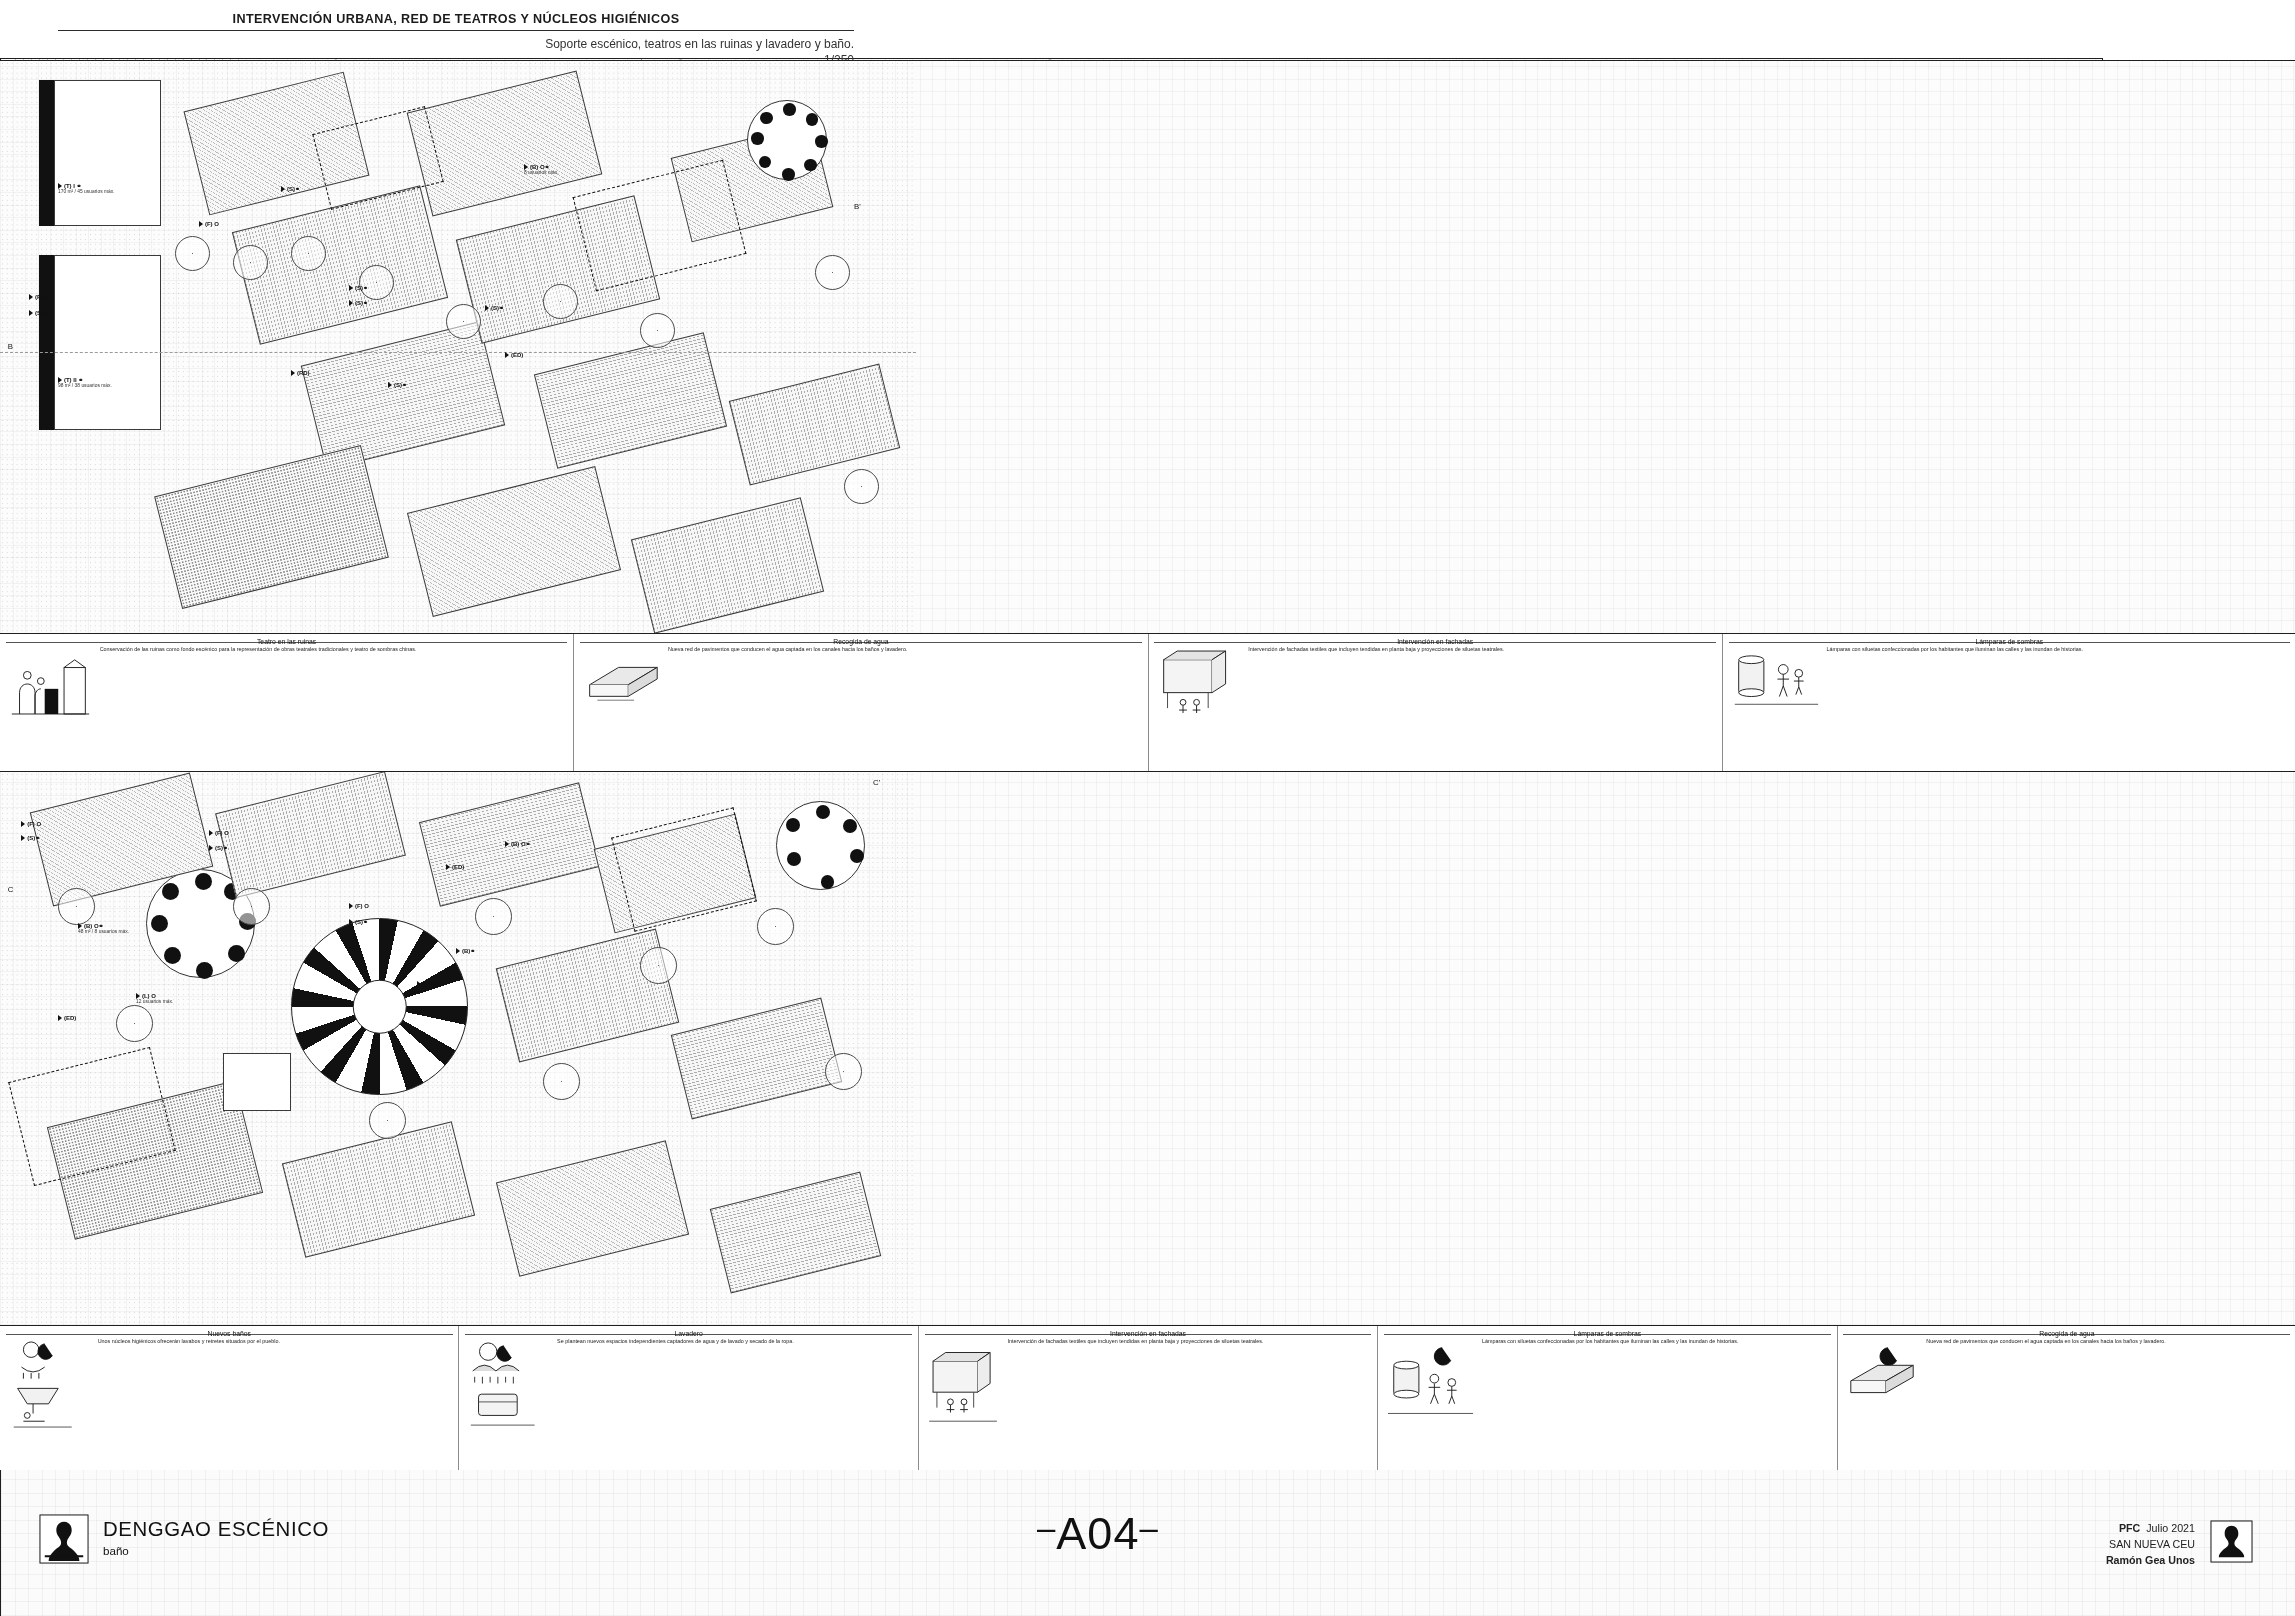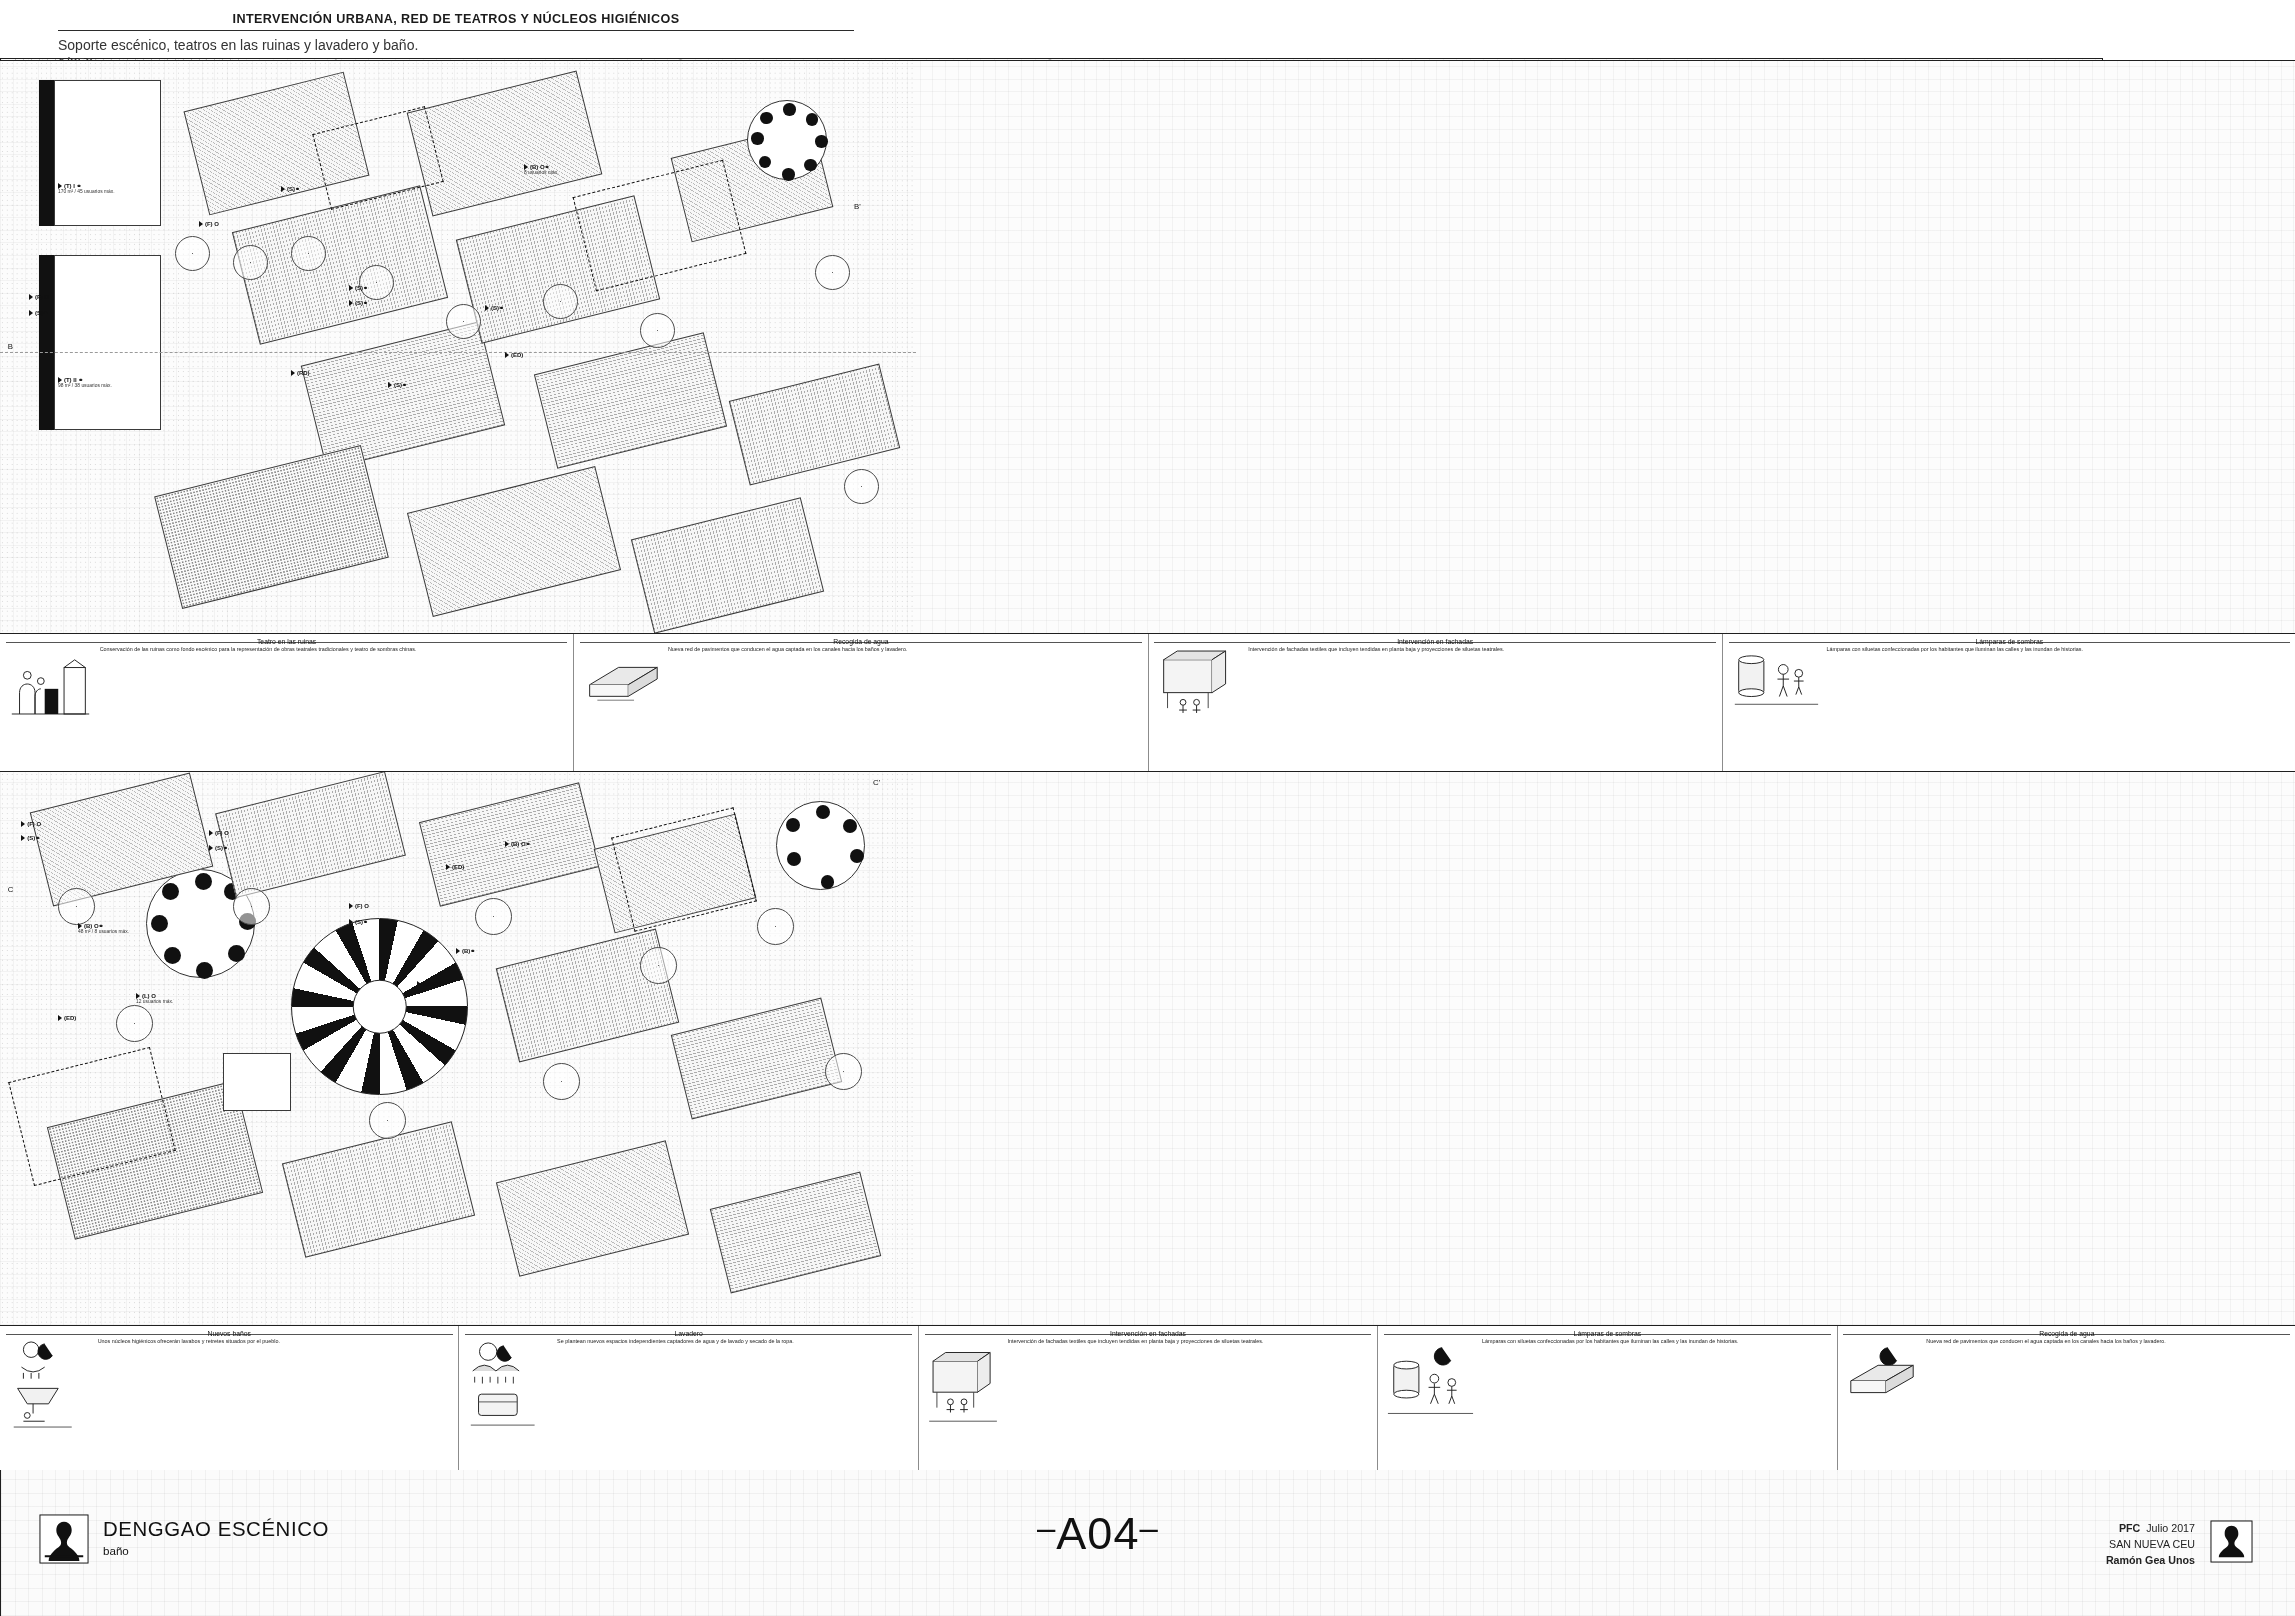--- a/index.html
+++ b/index.html
@@ -21,22 +21,22 @@
     background: #fff;
   }
   .ttl {
     text-align: center;
     font-size: 12.6px;
     letter-spacing: 0.4px;
     font-weight: bold;
     color: #1b1b1b;
   }
   .sub {
-    text-align: left;
-    font-size: 14px;
+    text-align: right;
+    font-size: 12px;
     color: #333;
   }
   .rule {
     height: 1px;
     background: #2b2b2b;
   }
 
   
   #left-panel { left: 39px; top: 62px; width: 1252px; height: 1397px; border: none; }
   #left-title-wrap { position: absolute; left: 257px; top: 0; width: 737px; }
@@ -904,21 +904,21 @@
       </svg>
     </div>
     <div id="proj-title">
       <div class="p1">DENGGAO ESCÉNICO</div>
       <div class="p2">baño</div>
     </div>
     <div id="sheet-code">
       <span class="dash">–</span><span>A04</span><span class="dash">–</span>
     </div>
     <div id="credits">
-      <div><span class="bold">PFC</span>&nbsp;&nbsp;<span>Julio 2017</span></div>
+      <div><span class="bold">PFC</span>&nbsp;&nbsp;<span>Julio 2021</span></div>
       <div>SAN NUEVA CEU</div>
       <div class="bold">Ramón Gea Unos</div>
     </div>
     <div id="credits-logo">
       <svg width="43" height="43" viewBox="0 0 44 44">
         <rect x="1" y="1" width="42" height="42" fill="#fff" stroke="#111"></rect>
         <path d="M22 6 c-4 0 -7 3 -7 8 c0 5 4 6 4 10 c0 3 -3 4 -6 7 c-3 3 -4 5 -4 7 h26 c0 -2 -1 -4 -4 -7 c-3 -3 -6 -4 -6 -7 c0 -4 4 -5 4 -10 c0 -5 -3 -8 -7 -8 z" fill="#111"></path>
       </svg>
     </div>
   </div>

